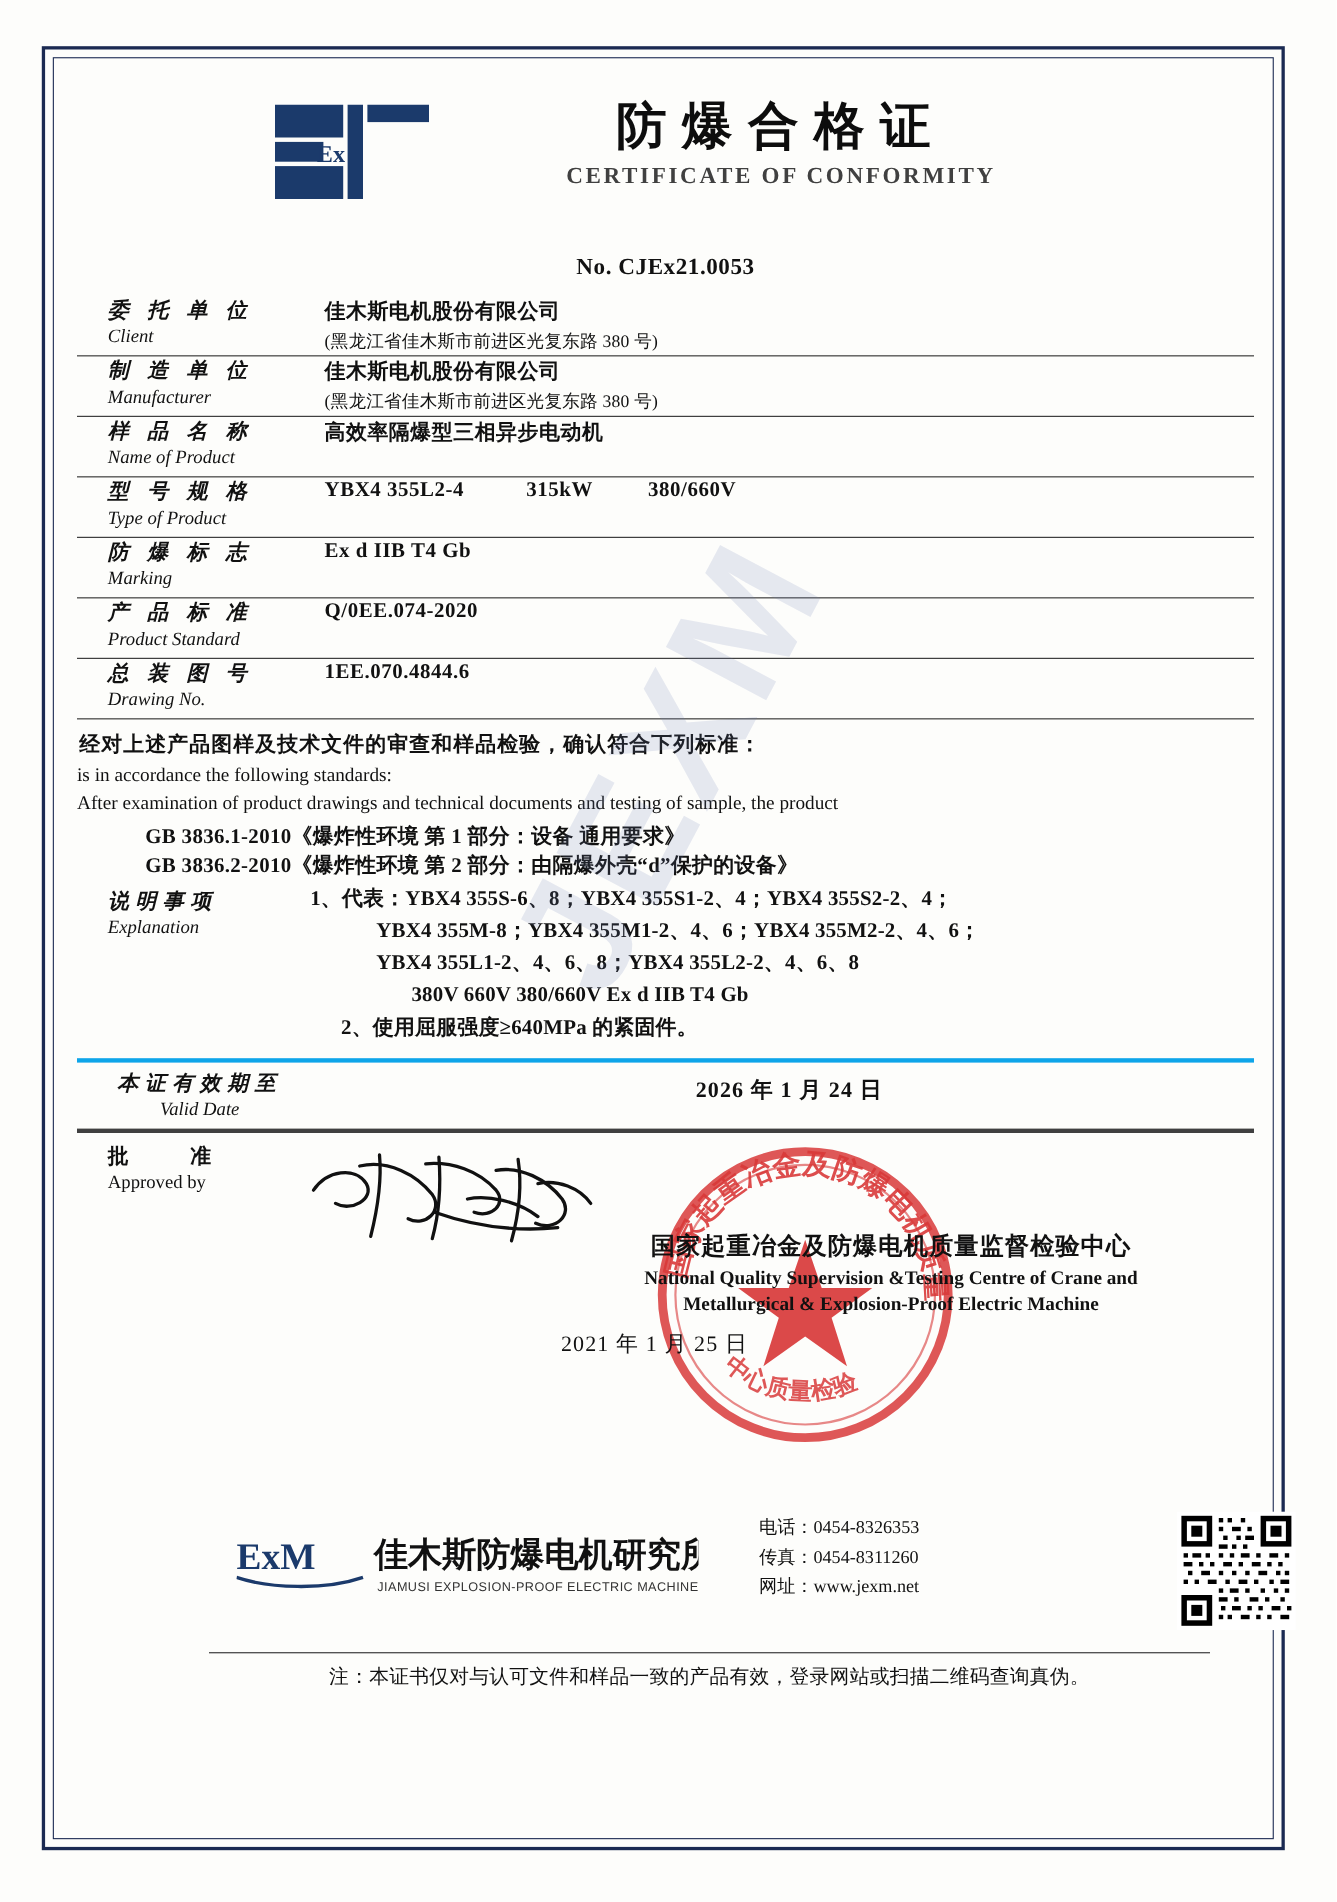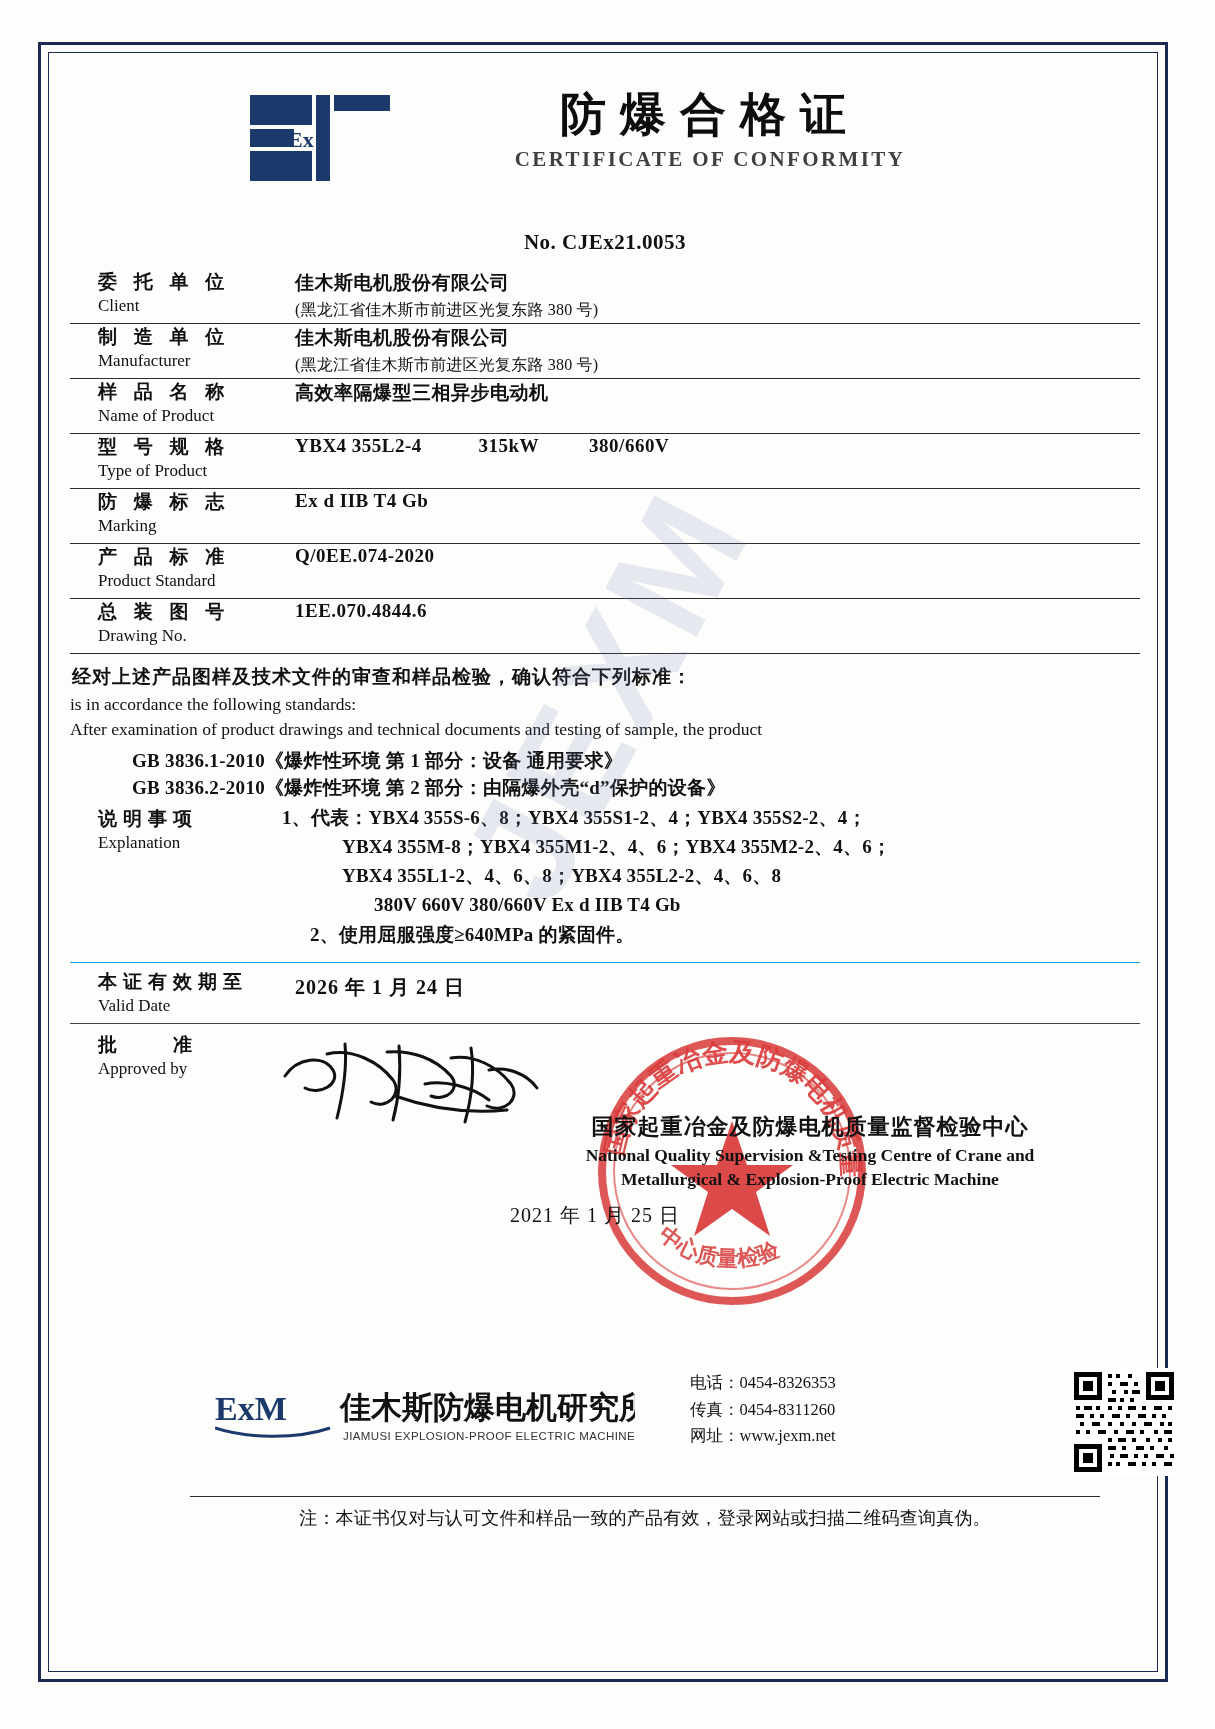--- a/index.html
+++ b/index.html
@@ -95,20 +95,21 @@
     align-items: flex-start;
     min-height: 54px;
     border-bottom: 1px solid #2b2b2b;
   }
   .row:last-child { }
   .label-col {
     width: 195px;
     flex: 0 0 195px;
     padding-left: 28px;
     box-sizing: border-box;
+    font-style: italic;
   }
   .lab-cn {
     font-size: 19px;
     font-weight: bold;
     letter-spacing: 6px;
     white-space: nowrap;
   }
   .lab-en {
     font-size: 17px;
     margin-top: 1px;
@@ -183,37 +184,38 @@
   }
   .ex-indent { padding-left: 60px; }
   .ex-indent2 { padding-left: 92px; }
   .ex-item2 { padding-left: 28px; margin-top: 2px; }
 
   
   .tail-row {
     position: relative;
     display: flex;
     align-items: flex-start;
-    border-top: 1px solid #0ea5e9;
+    border-top: 4px solid #0ea5e9;
     margin-top: 8px;
     padding-top: 6px;
     min-height: 52px;
+    text-align: center;
   }
   .tail-row .label-col { padding-left: 28px; }
   .valid-date {
     font-size: 20px;
     font-weight: bold;
     letter-spacing: 1px;
     padding-top: 4px;
   }
 
   .approve-wrap {
     position: relative;
     height: 330px;
-    border-top: 1px solid #404040;
+    border-top: 4px solid #404040;
     margin-top: 2px;
     padding-top: 6px;
   }
   .approve-label {
     position: absolute;
     left: 28px; top: 8px;
     width: 180px;
   }
   .signature {
     position: absolute;

